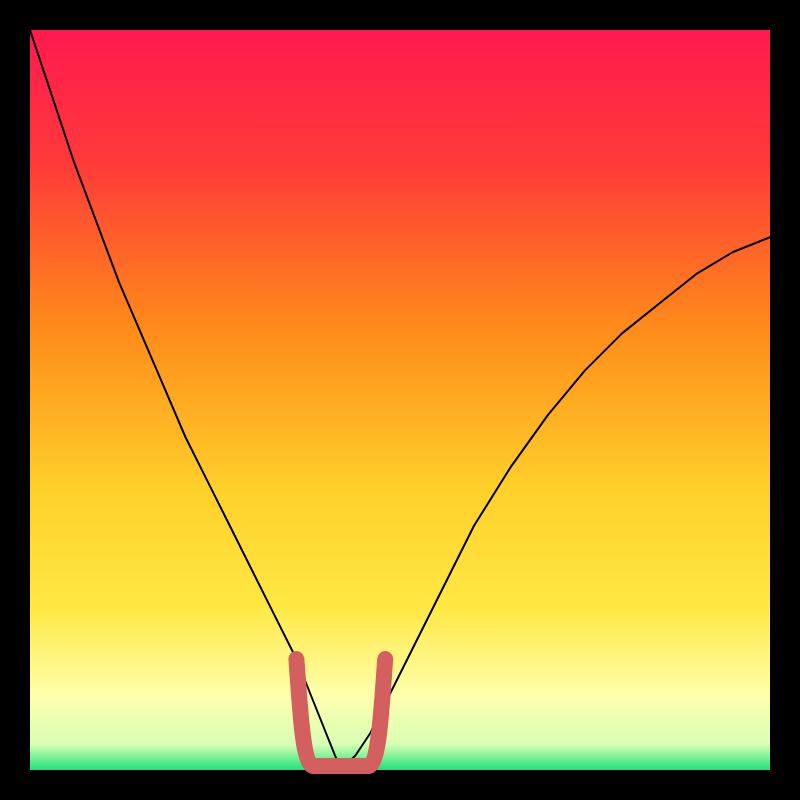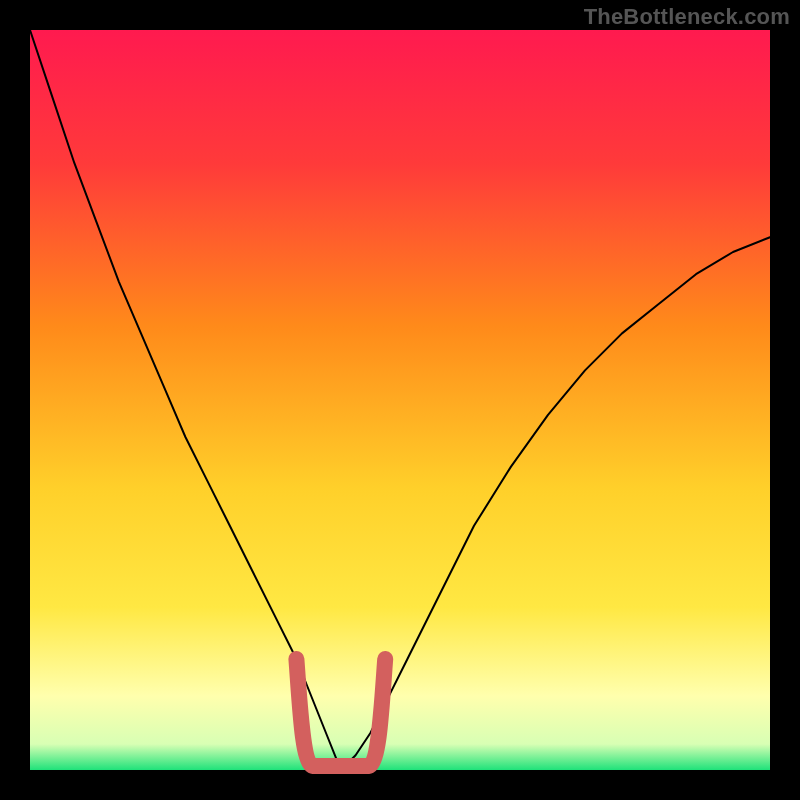--- a/index.html
+++ b/index.html
@@ -66,14 +66,13 @@
     </linearGradient>
   </defs>
 
   <rect x="30" y="30" width="740" height="740" fill="url(#bg-grad)"></rect>
 
   <path class="curve" d="M30.0 30.0 L52.2 96.6 L74.4 163.2 L96.6 222.4 L118.8 281.6 L141.0 333.4 L163.2 385.2 L185.4 437.0 L207.6 481.4 L229.8 525.8 L252.0 570.2 L274.2 614.6 L296.4 659.0 L311.2 696.0 L326.0 733.0 L340.8 770.0 L355.6 755.2 L370.4 733.0 L385.2 703.4 L407.4 659.0 L437.0 599.8 L474.0 525.8 L511.0 466.6 L548.0 414.8 L585.0 370.4 L622.0 333.4 L659.0 303.8 L696.0 274.2 L733.0 252.0 L770.0 237.2" stroke="#000000"></path>
 
   <path class="bracket" d="M 296.4 659.0 C 300.4 712.5, 302.4 760.0, 312.4 766.0 L 369.2 766.0 C 379.2 760.0, 381.2 712.5, 385.2 659.0" stroke="#d3605e" stroke-width="16"></path>
 </svg>
 
-<div class="watermark">TheBottleneck.com</div>
 </div>
 
 </body></html>

